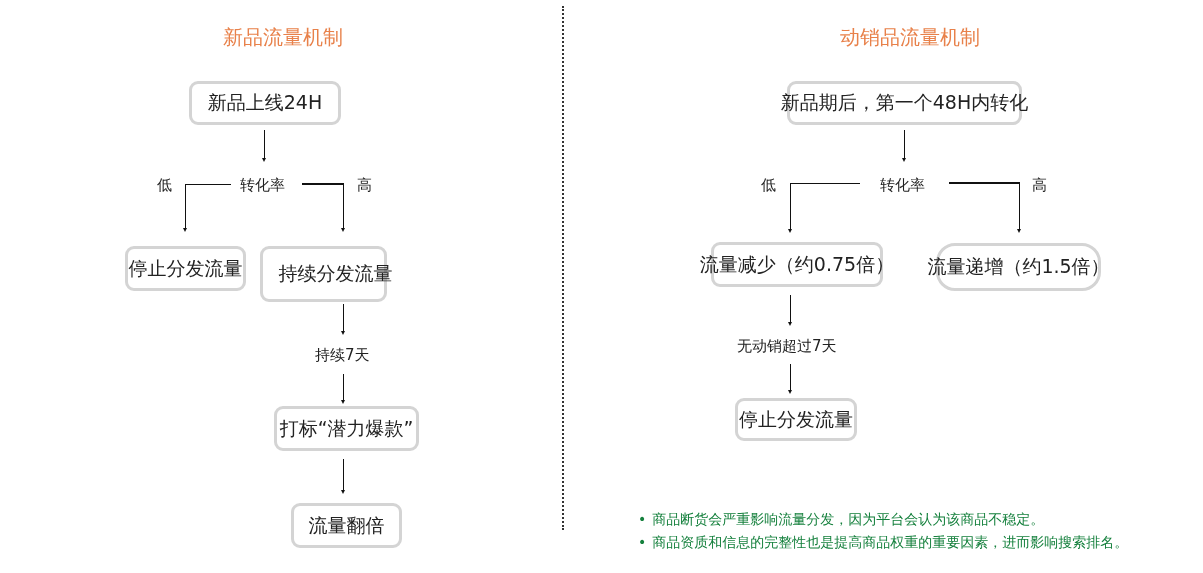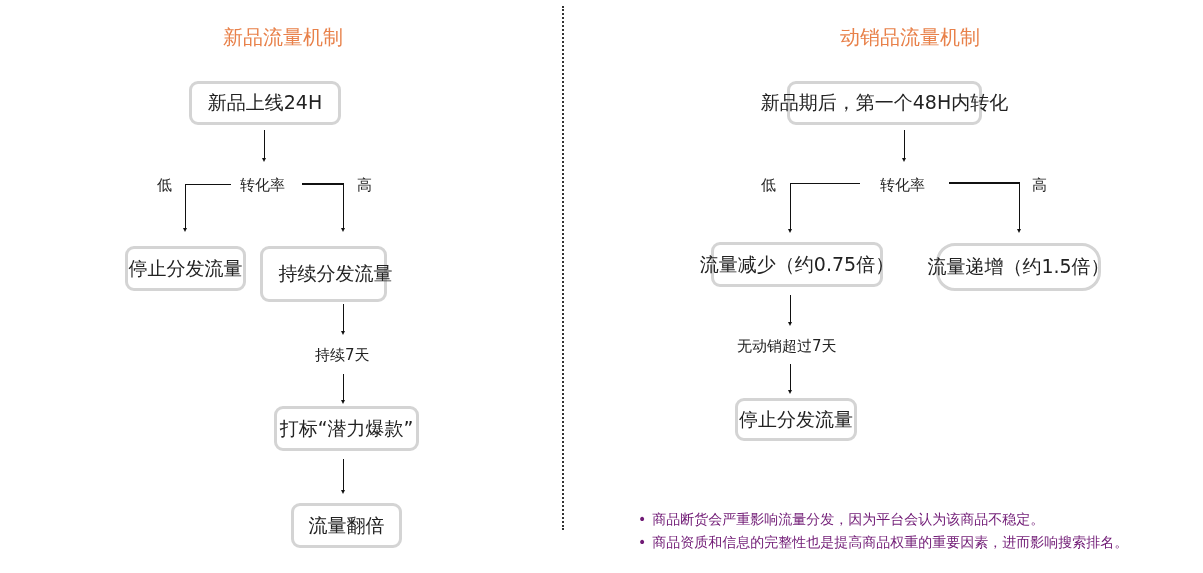--- a/index.html
+++ b/index.html
@@ -12,21 +12,21 @@
          font-size:19px; color:#222; white-space:nowrap; }
   .lbl { position:absolute; font-size:15px; color:#222; white-space:nowrap; }
   .hline { position:absolute; height:1px; background:#111; }
   .hline.thick { height:2px; }
   .vline { position:absolute; width:1px; background:#111; }
   .arrowhead { position:absolute; width:0; height:0;
                border-left:2px solid transparent; border-right:2px solid transparent;
                border-top:4px solid #111; }
   .divider { position:absolute; left:562px; top:6px; width:0; height:524px;
              border-left:2px dotted #333; }
-  .note { position:absolute; font-size:14px; color:#701a75; white-space:nowrap; }
+  .note { position:absolute; font-size:14px; color:#15803d; white-space:nowrap; }
   .note .bullet { display:inline-block; margin-right:6px; }
 </style>
 </head>
 <body>
 
 <div class="abs title" style="left:203px; top:24px;">新品流量机制</div>
 
 <div class="box" style="left:189px; top:81px; width:152px; height:44px;">
   <span>新品上线24H</span>
 </div>
@@ -68,21 +68,21 @@
 <div class="arrowhead" style="left:341px; top:490px;"></div>
 
 <div class="box" style="left:291px; top:503px; width:111px; height:45px;">
   <span>流量翻倍</span>
 </div>
 
 <div class="divider"></div>
 
 <div class="abs title" style="left:820px; top:24px;">动销品流量机制</div>
 
-<div class="box" style="left:787px; top:81px; width:195px; height:44px;">
+<div class="box" style="left:787px; top:81px; width:235px; height:44px;">
   <span>新品期后，第一个48H内转化</span>
 </div>
 
 <div class="vline" style="left:904px; top:130px; height:28px;"></div>
 <div class="arrowhead" style="left:902px; top:158px;"></div>
 
 <div class="lbl" style="left:761px; top:176px;">低</div>
 <div class="lbl" style="left:880px; top:176px;">转化率</div>
 <div class="lbl" style="left:1032px; top:176px;">高</div>
 

